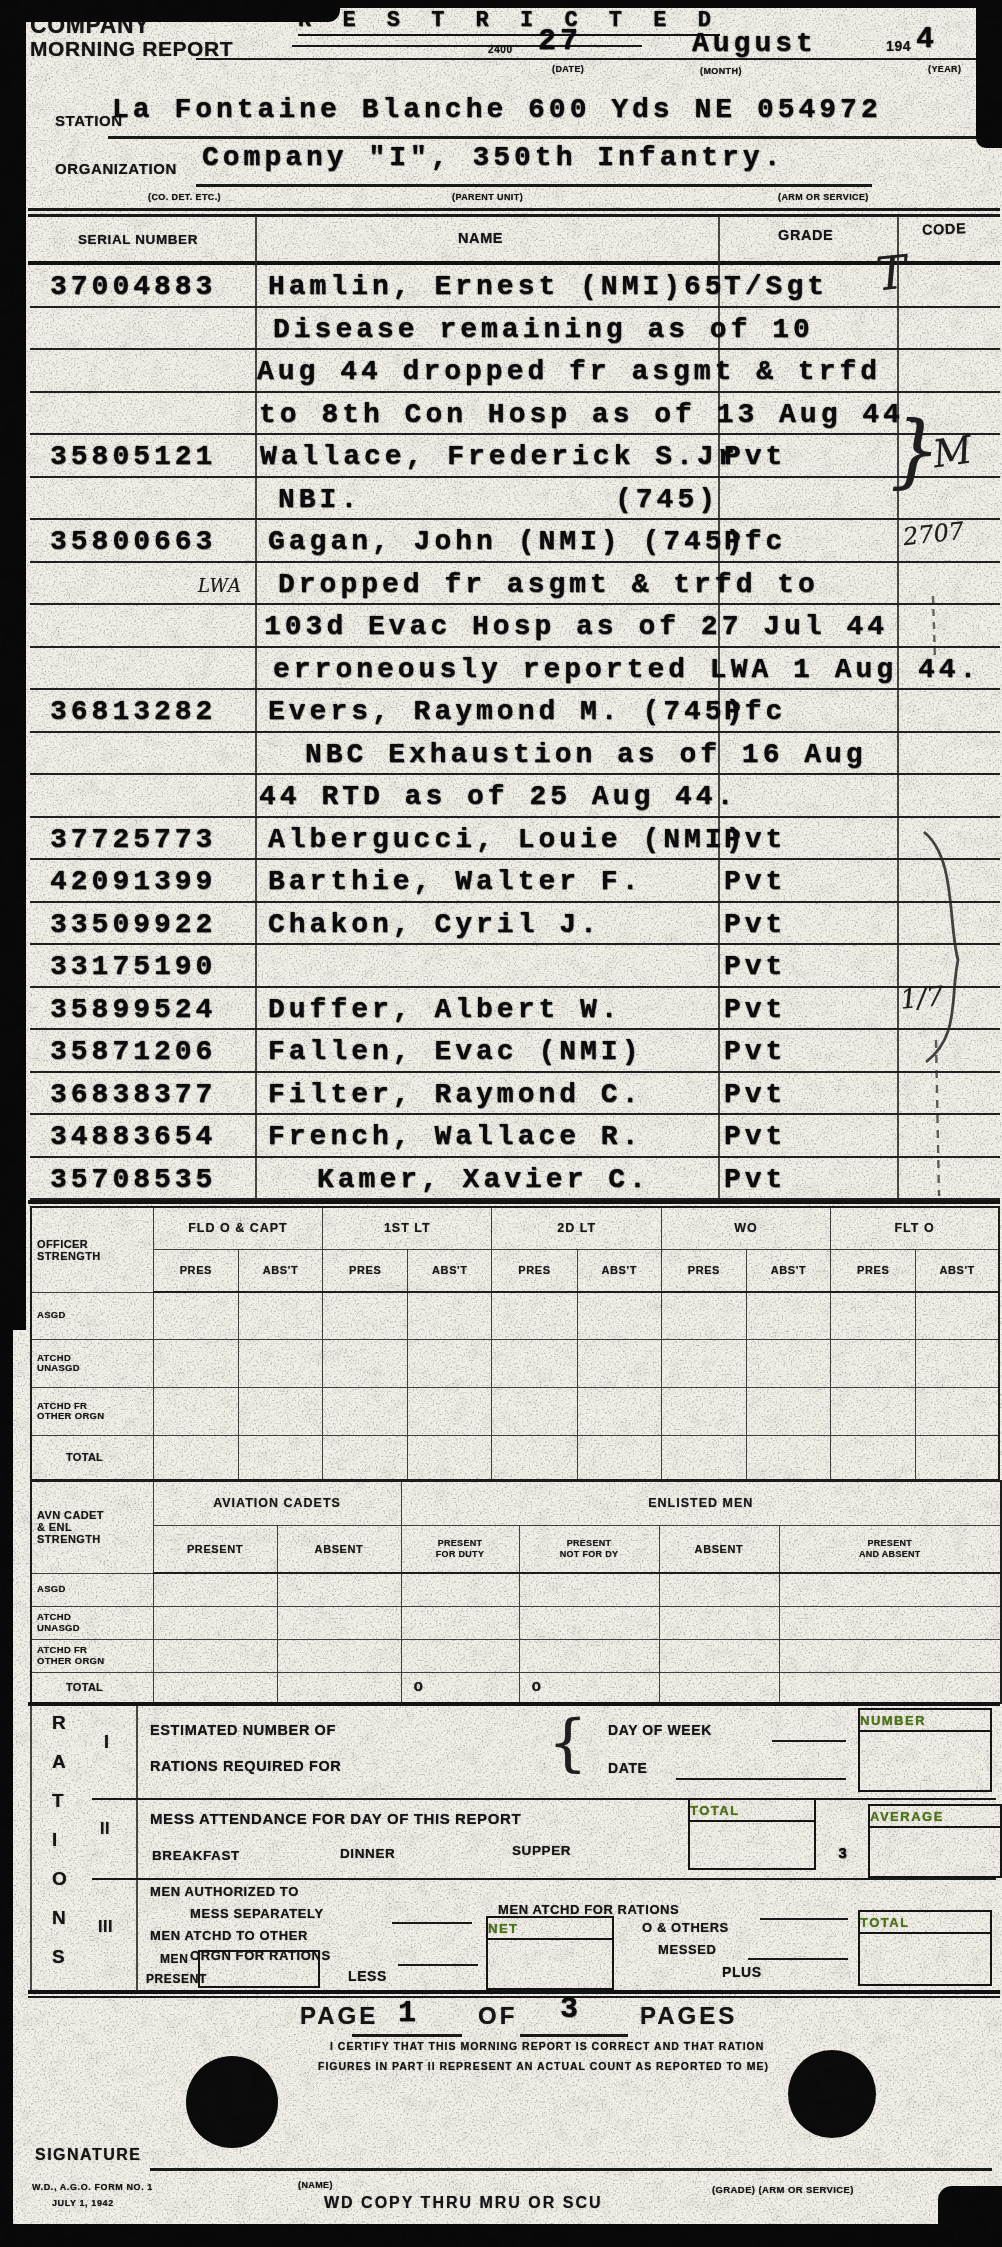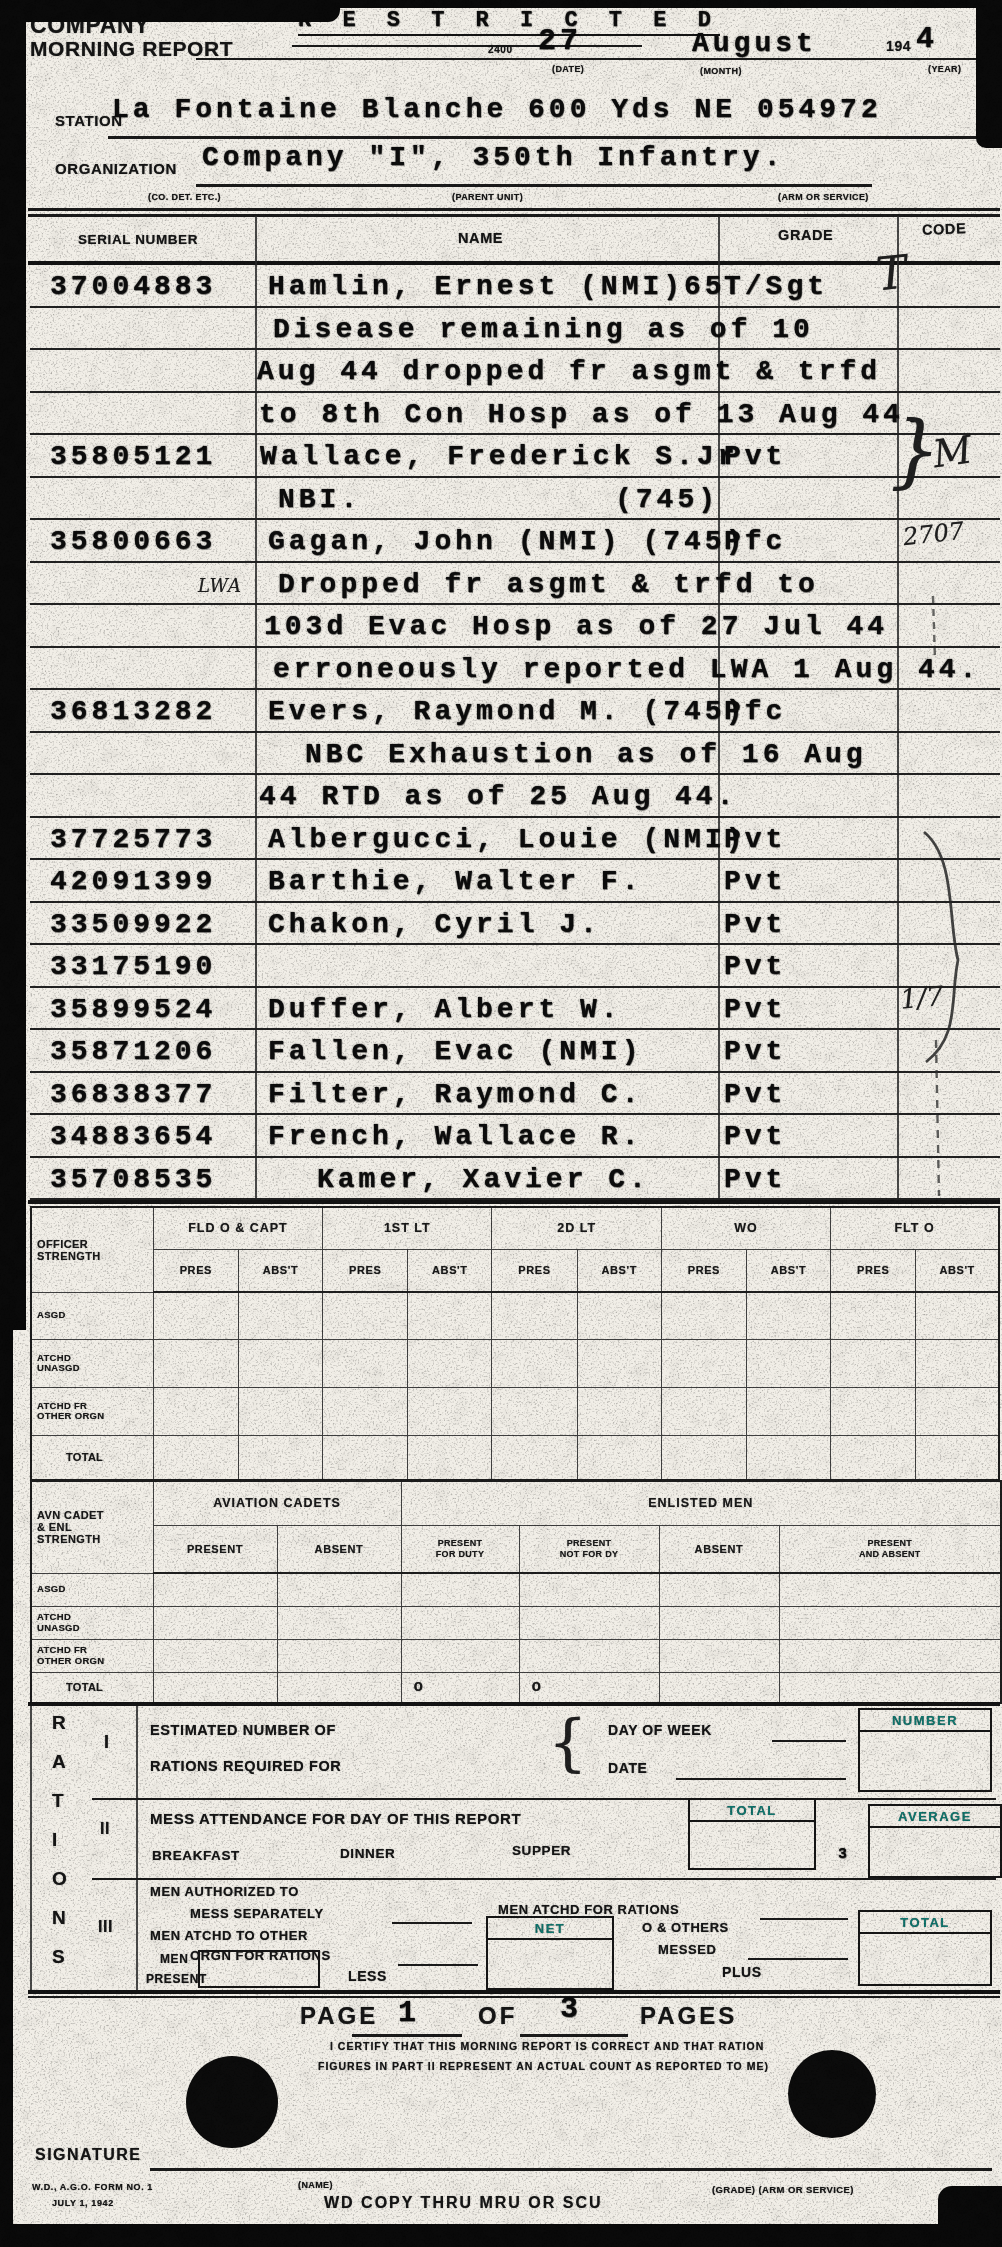--- a/index.html
+++ b/index.html
@@ -29,23 +29,23 @@
   .gtab td{border:1.6px solid #414141;padding:0;vertical-align:middle;
            text-shadow:0 0 .9px rgba(0,0,0,.55)}
   .gtab .corner{font-weight:700;font-size:11px;padding-left:5px;line-height:12px;letter-spacing:.4px}
   .gtab .gh{font-weight:700;font-size:12.5px;text-align:center;letter-spacing:1px}
   .gtab .sh{font-weight:700;font-size:11px;text-align:center;letter-spacing:.6px;border-bottom:2.4px solid #1f1f1f}
   .gtab .sh2{font-weight:700;font-size:9px;text-align:center;line-height:10.5px;letter-spacing:.3px;border-bottom:2.4px solid #1f1f1f}
   .gtab .rl{font-weight:700;font-size:9.5px;padding-left:5px;line-height:10.5px;letter-spacing:.3px}
   .gtab .rl.tot{padding-left:34px;font-size:11px}
   .gtab .mark{font-family:"Liberation Mono",monospace;font-weight:700;font-size:16px;padding-left:12px}
   .box{position:absolute;border:2.6px solid #161616;background:transparent}
-  .box .blabel{display:block;text-align:center;border-bottom:2.2px solid #161616;
+  .box .blabel{display:block;text-align:left;border-bottom:2.2px solid #161616;
                padding:3px 0 2px;font-family:"Liberation Sans",sans-serif;font-weight:700;
-               font-size:13px;letter-spacing:1.5px;color:#0f766e;text-shadow:0 0 1px rgba(0,0,0,.6)}
+               font-size:13px;letter-spacing:1.5px;color:#4d7c0f;text-shadow:0 0 1px rgba(0,0,0,.6)}
   .noise{position:absolute;inset:0;z-index:60;pointer-events:none}
   #hw-layer span{z-index:30}
   svg.marks{position:absolute;left:0;top:0;z-index:29;pointer-events:none}
 </style>
 </head>
 <body>
 
 <div id="page">
 
   <div class="abs pl" style="left:30px;top:12px;font-size:23px">COMPANY</div>

